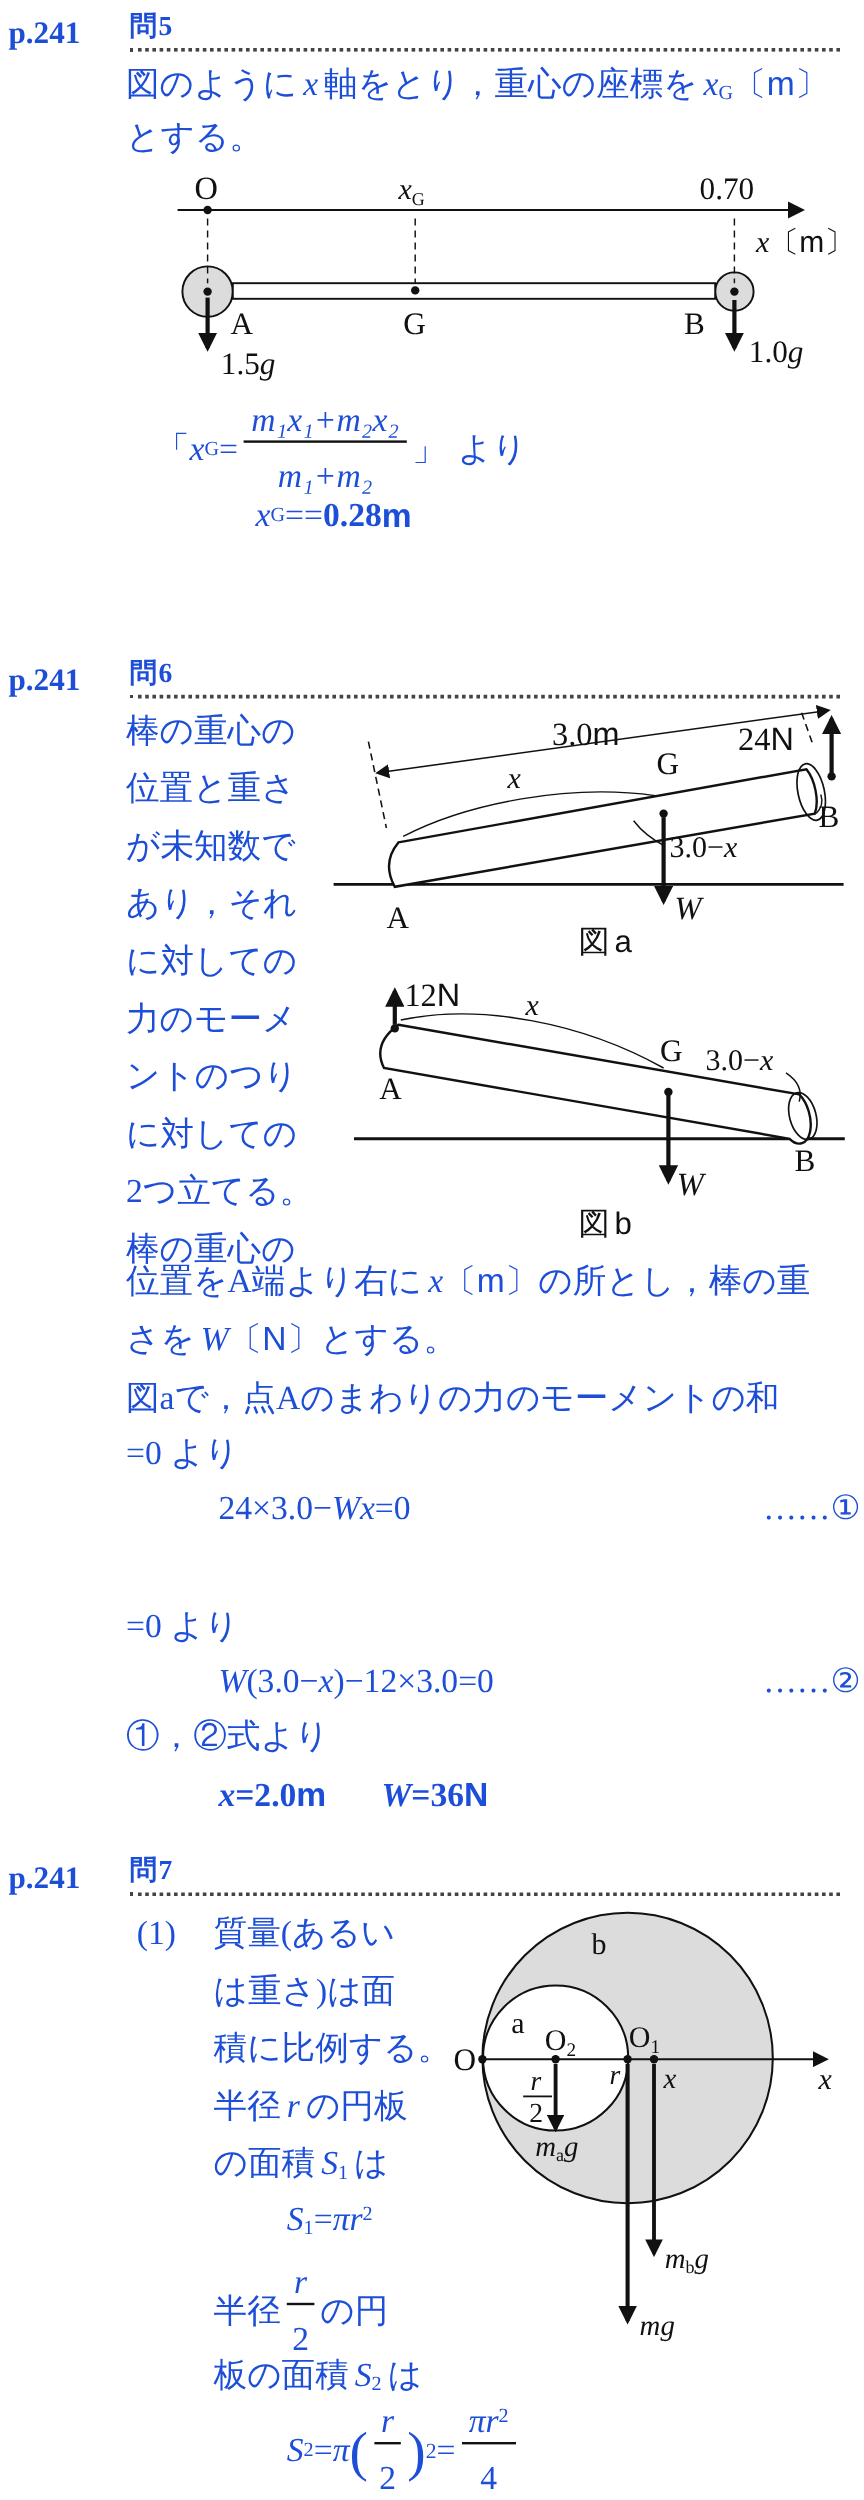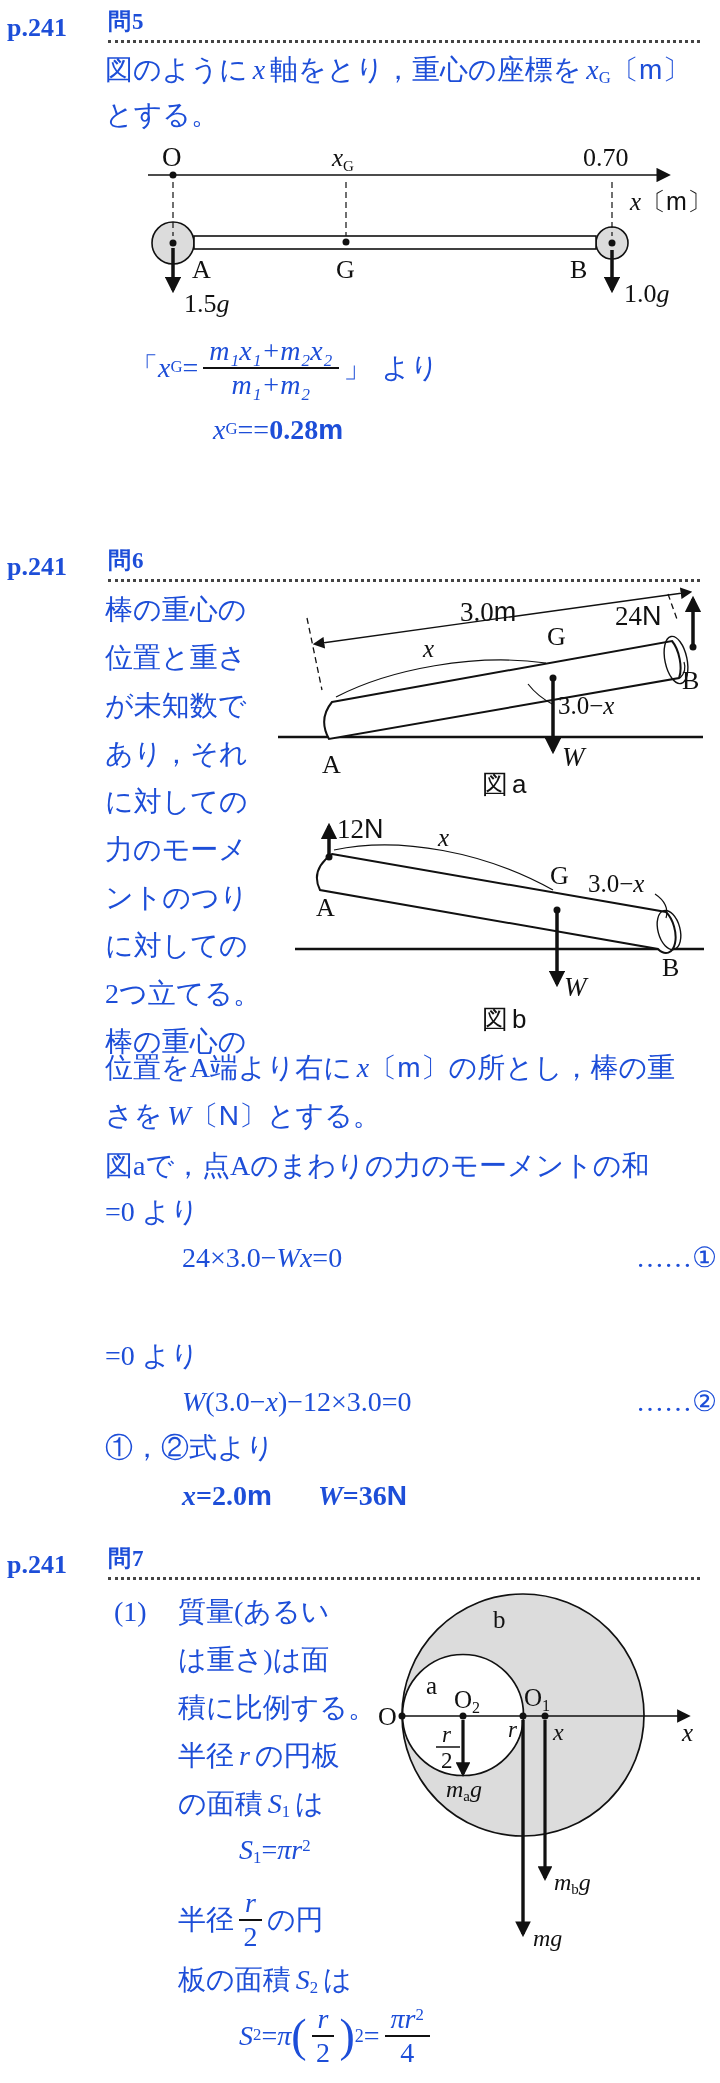--- a/index.html
+++ b/index.html
@@ -12,21 +12,21 @@
   .it{font-style:italic;}
   .b{font-weight:bold;}
   .sans{font-family:"Liberation Sans","DejaVu Sans",sans-serif;}
   .sb{font-size:0.6em;vertical-align:-0.22em;}
   .sp{font-size:0.6em;vertical-align:0.5em;}
   .ml5{margin-left:5px;}
   .mx{margin:0 5px;}
   .eqrow{display:inline-flex;align-items:center;}
   .frac{display:inline-flex;flex-direction:column;align-items:center;margin:0 5px;}
   .frac .fn{padding:0 6px 2px;border-bottom:2px solid #111;line-height:1.05;}
-  .frac .fd{padding-top:1px;line-height:1.05;}
+  .frac .fd{padding-top:14px;line-height:1.05;}
   .big{font-size:46px;font-weight:300;line-height:0.9;}
   svg{position:absolute;overflow:visible;}
   svg text{font-family:"Liberation Serif","DejaVu Serif",serif;fill:#111;}
   .svgit{font-style:italic;}
   .svgsans{font-family:"Liberation Sans","DejaVu Sans",sans-serif;}
 </style>
 </head>
 <body>
 
 <div class="page">

